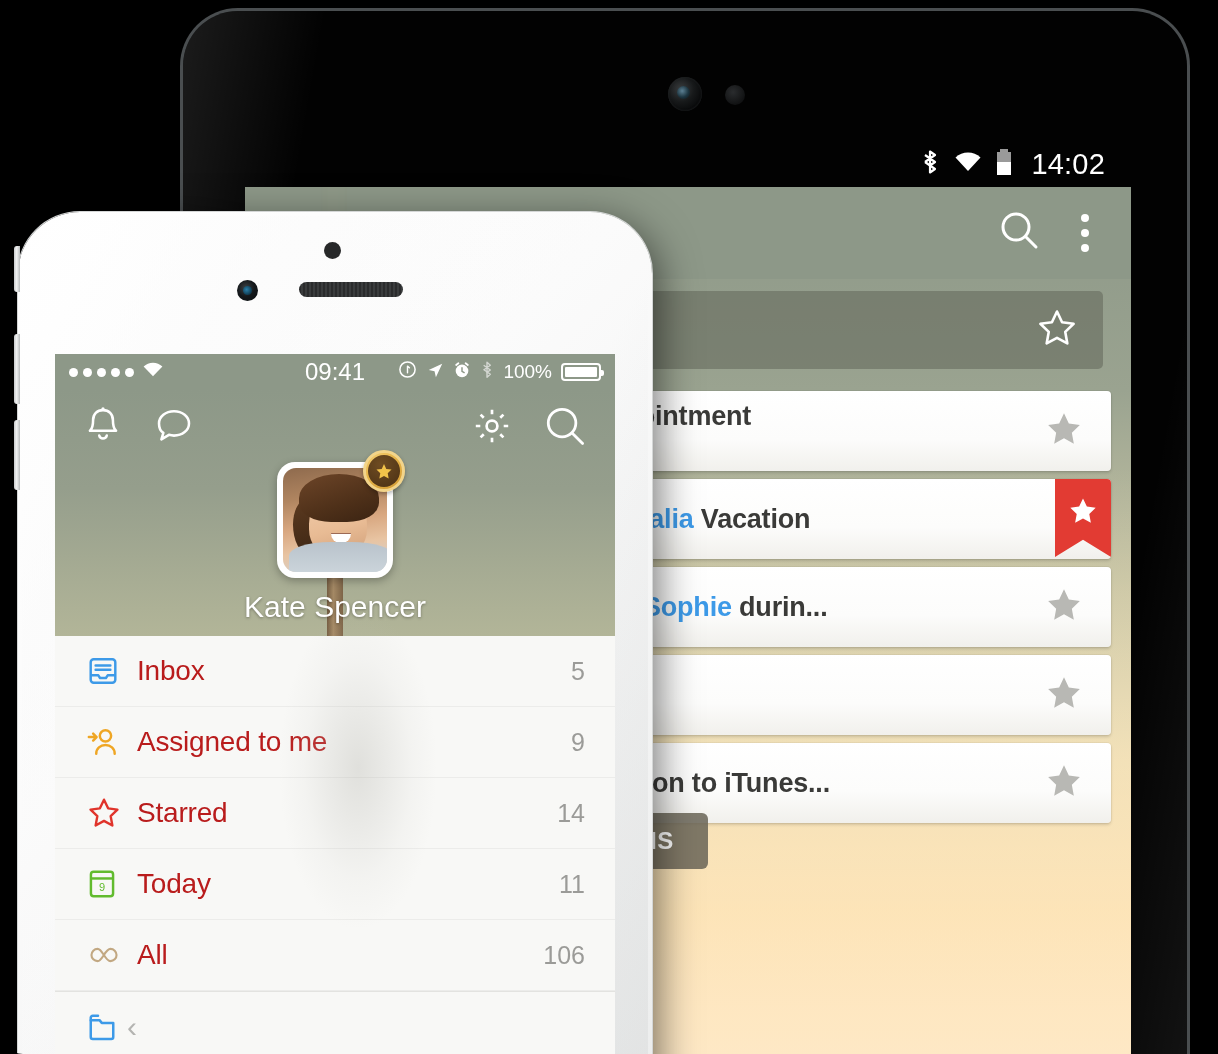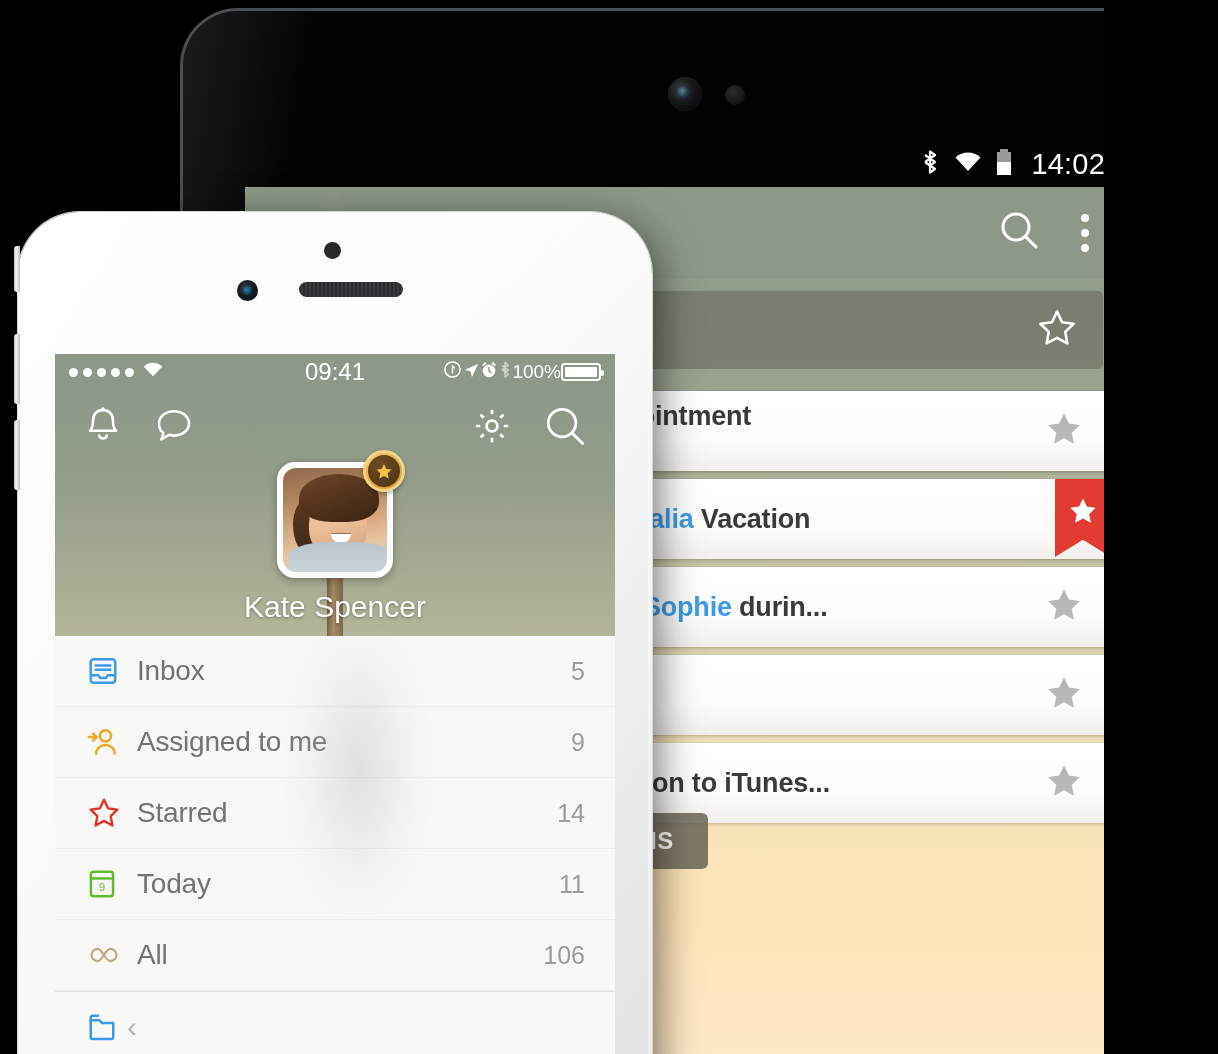--- a/index.html
+++ b/index.html
@@ -2,21 +2,21 @@
 <html><head>
 <meta charset="utf-8">
 <style>
   * { box-sizing: border-box; margin: 0; padding: 0; }
   html, body {
     width: 1218px; height: 1054px;
     background: #000;
     font-family: "Liberation Sans", sans-serif;
     overflow: hidden;
   }
-  #stage { position: relative; width: 1104px; height: 1054px; background: #000; overflow: hidden; }
+  #stage { position: relative; width: 1218px; height: 1054px; background: #000; overflow: hidden; border-radius: 23px; }
 
   
   #android-phone {
     position: absolute; left: 180px; top: 8px;
     width: 1010px; height: 1100px;
     background: #020202;
     border-radius: 58px 58px 0 0;
     border: 3px solid #4a4e50;
     border-bottom: none;
     overflow: hidden;
@@ -168,21 +168,21 @@
     position: absolute; left: 37px; top: 142px; width: 560px; height: 738px;
     background: #f7f7f5; overflow: hidden;
   }
   #ios-statusbar {
     height: 36px; background: #8d9888; color: #fff;
     display: flex; align-items: center; padding: 0 14px; font-size: 19px; position: relative;
   }
   #ios-dots { display: flex; gap: 5px; align-items: center; }
   #ios-dots i { width: 9px; height: 9px; border-radius: 50%; background: #fff; display: block; }
   #ios-time { position: absolute; left: 0; right: 0; text-align: center; font-size: 24px; font-weight: 400; }
-  #ios-right { margin-left: auto; display: flex; align-items: center; z-index: 2; }
+  #ios-right { margin-left: auto; display: flex; align-items: center; gap: 9px; z-index: 2; }
   #ios-battery-pct { font-size: 19px; }
   #ios-battery {
     width: 40px; height: 18px; border: 2px solid #fff; border-radius: 4px; position: relative; padding: 2px;
   }
   #ios-battery::after { content:""; position:absolute; right:-5px; top:5px; width:3px; height:6px; background:#fff; border-radius:0 2px 2px 0; }
   #ios-battery i { display:block; width:100%; height:100%; background:#fff; border-radius:1px; }
 
   #ios-header {
     height: 246px; position: relative;
     background: linear-gradient(180deg, #8d9888 0%, #959e8c 40%, #a8ad94 78%, #b2b598 100%);
@@ -242,21 +242,21 @@
     text-shadow: 0 1px 3px rgba(0,0,0,0.35); z-index: 4;
   }
 
   #ios-list { background: #f8f8f6; }
   .nav-row {
     display: flex; align-items: center; height: 71px; padding: 0 30px 0 32px;
     border-bottom: 1px solid #ececea; position: relative; background: transparent;
   }
   .nav-row.group-start { border-top: 1px solid #e3e3e0; }
   .nav-icon { width: 40px; flex: none; display: flex; align-items: center; }
-  .nav-label { flex: 1; font-size: 28px; color: #737373; padding-left: 10px; letter-spacing: -0.2px; }
+  .nav-label { flex: 1; font-size: 28px; color: #b91c1c; padding-left: 10px; letter-spacing: -0.2px; }
   .nav-count { font-size: 25px; color: #9b9b98; }
   #sidebar-glow {
     position: absolute; left: 218px; top: 246px; width: 170px; height: 420px;
     background: radial-gradient(ellipse 58% 48% at 50% 40%, rgba(168,168,160,0.30) 0%, rgba(200,200,195,0.10) 55%, rgba(255,255,255,0) 80%);
     pointer-events: none; z-index: 5;
   }
   .chev { color: #b4b4b1; font-size: 30px; font-weight: 300; }
 </style>
 </head>
 <body>

